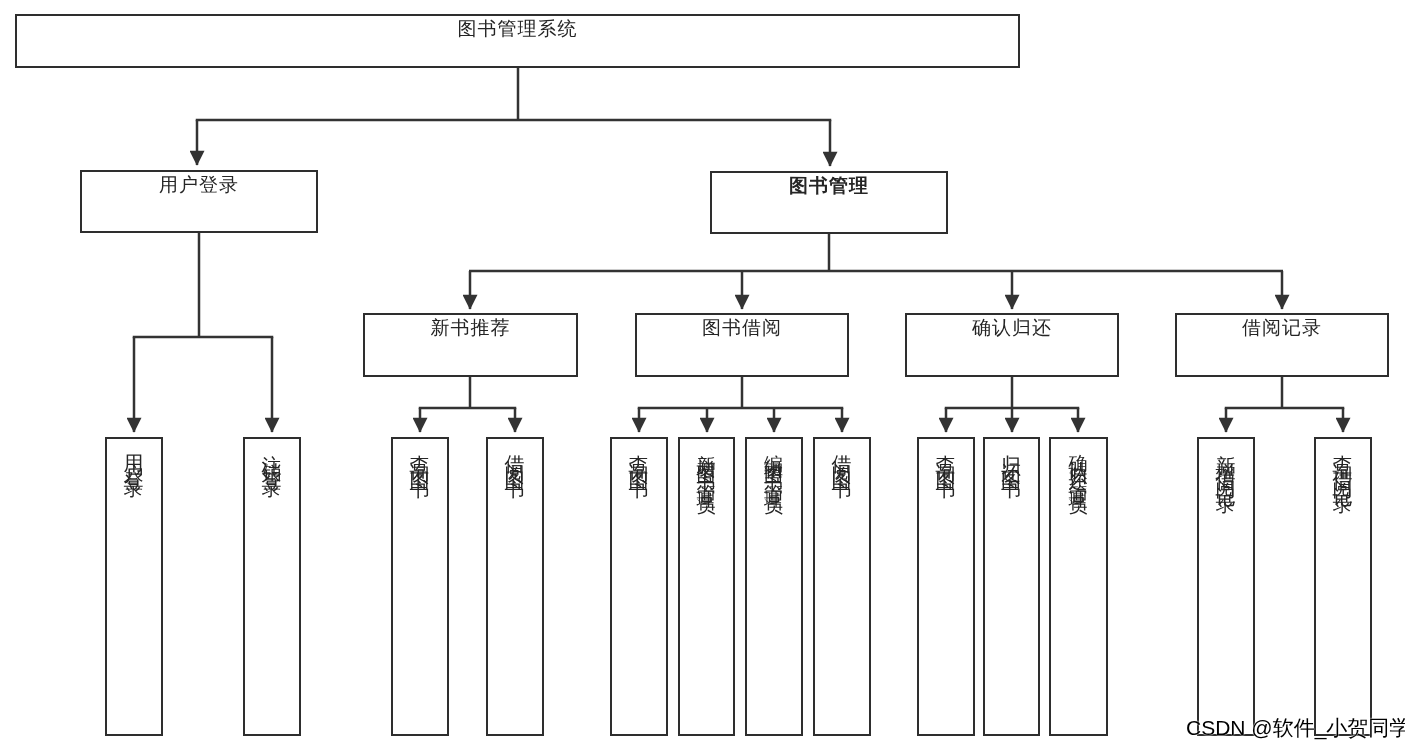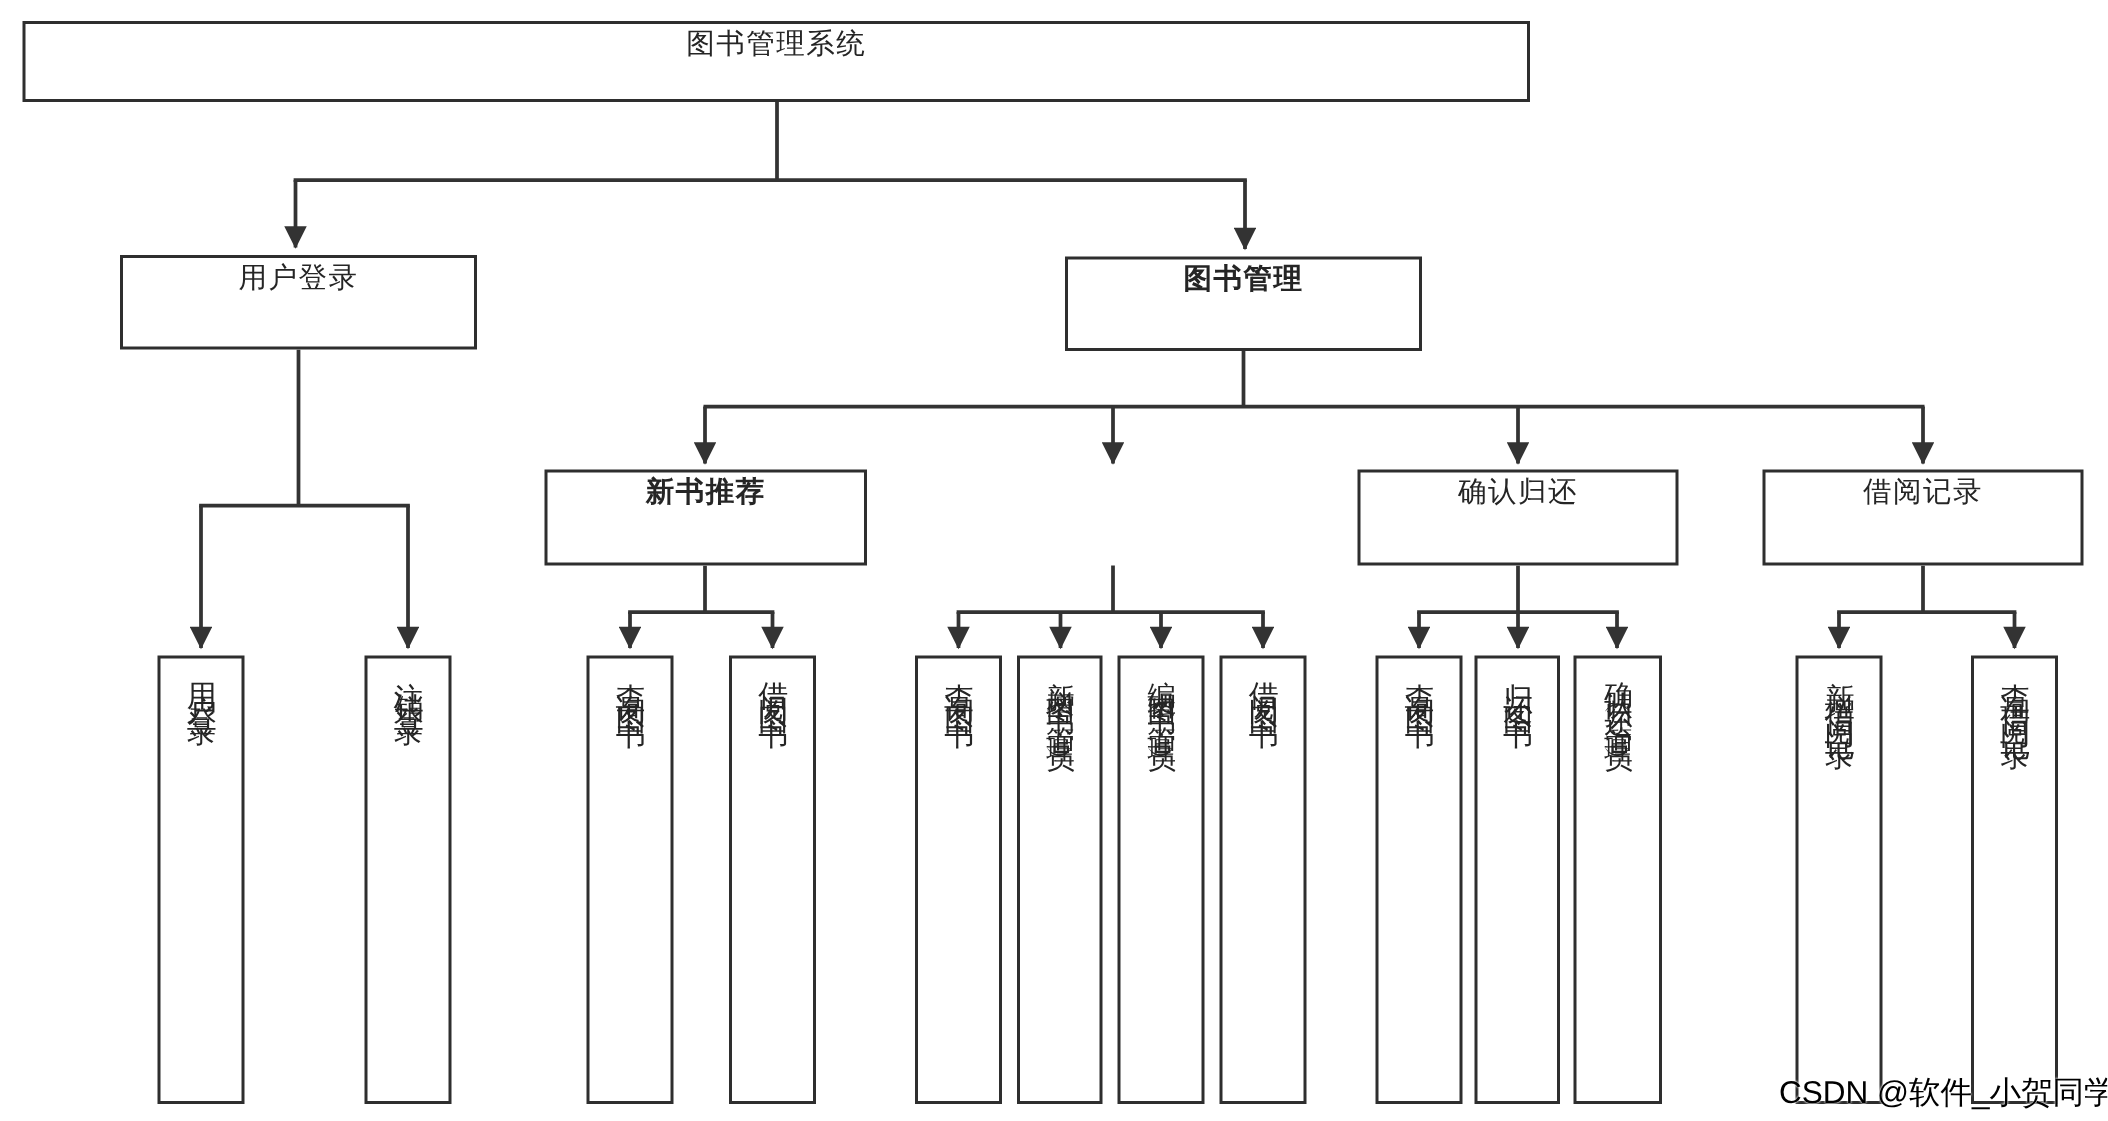--- a/index.html
+++ b/index.html
@@ -116,22 +116,25 @@
     <span>图书管理系统</span>
   </div>
 
   <div class="node h-node" style="left:80px; top:170px; width:238px; height:63px;">
     <span>用户登录</span>
   </div>
   <div class="node h-node" style="left:710px; top:171px; width:238px; height:63px;font-weight:bold;">
     <span>图书管理</span>
   </div>
 
-  <div class="node h-node" style="left:363px; top:313px; width:215px; height:64px;font-weight:bold;">
+  <div class="node h-node" style="left:363px; top:313px; width:215px; height:64px;">
     <span>新书推荐</span>
+  </div>
+  <div class="node h-node" style="left:635px; top:313px; width:214px; height:64px;">
+    <span>图书借阅</span>
   </div>
   <div class="node h-node" style="left:905px; top:313px; width:214px; height:64px;">
     <span>确认归还</span>
   </div>
   <div class="node h-node" style="left:1175px; top:313px; width:214px; height:64px;">
     <span>借阅记录</span>
   </div>
 
   <div class="node leaf" style="left:105px; width:58px;">
     <span class="v-label">用户登录</span>

